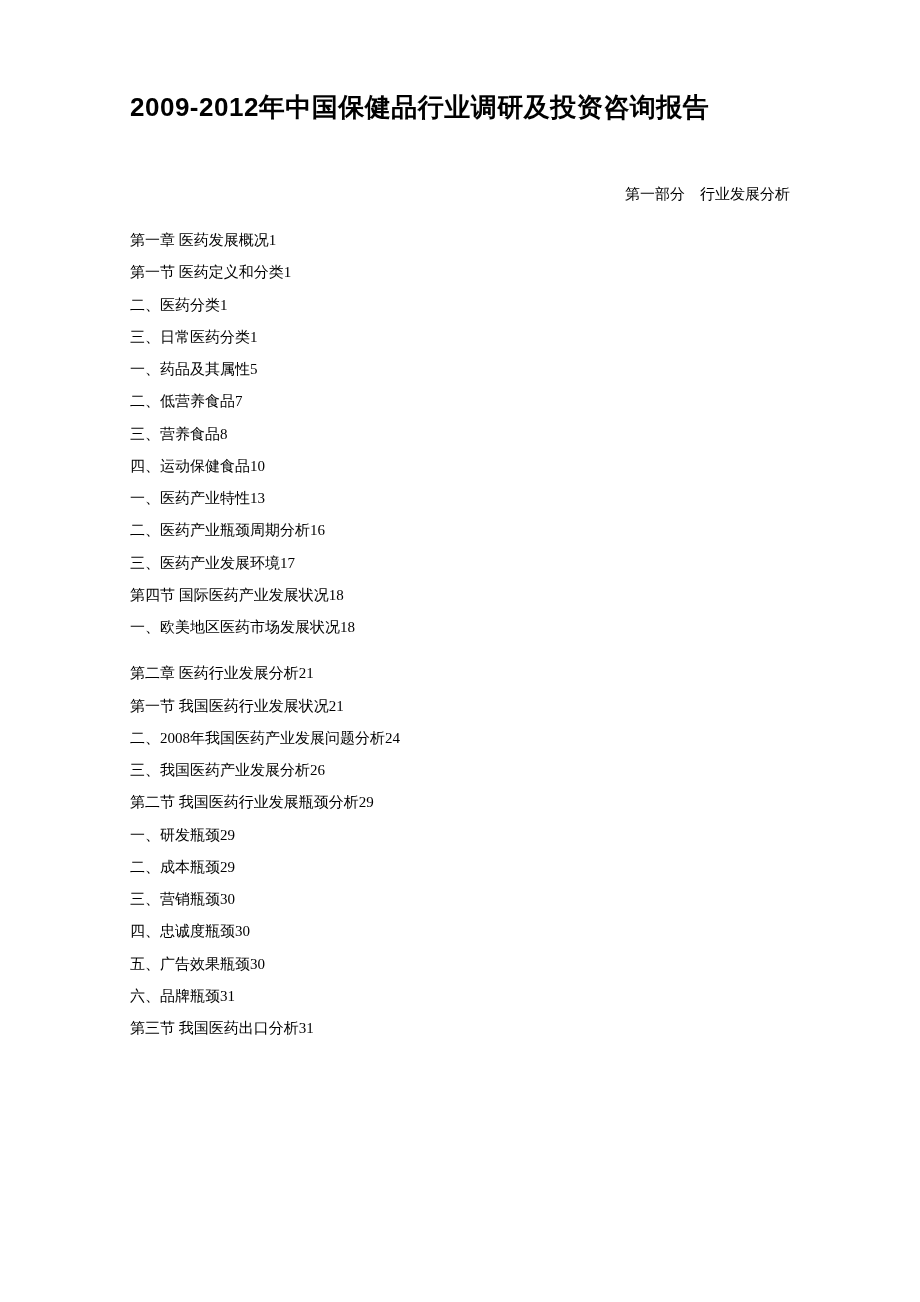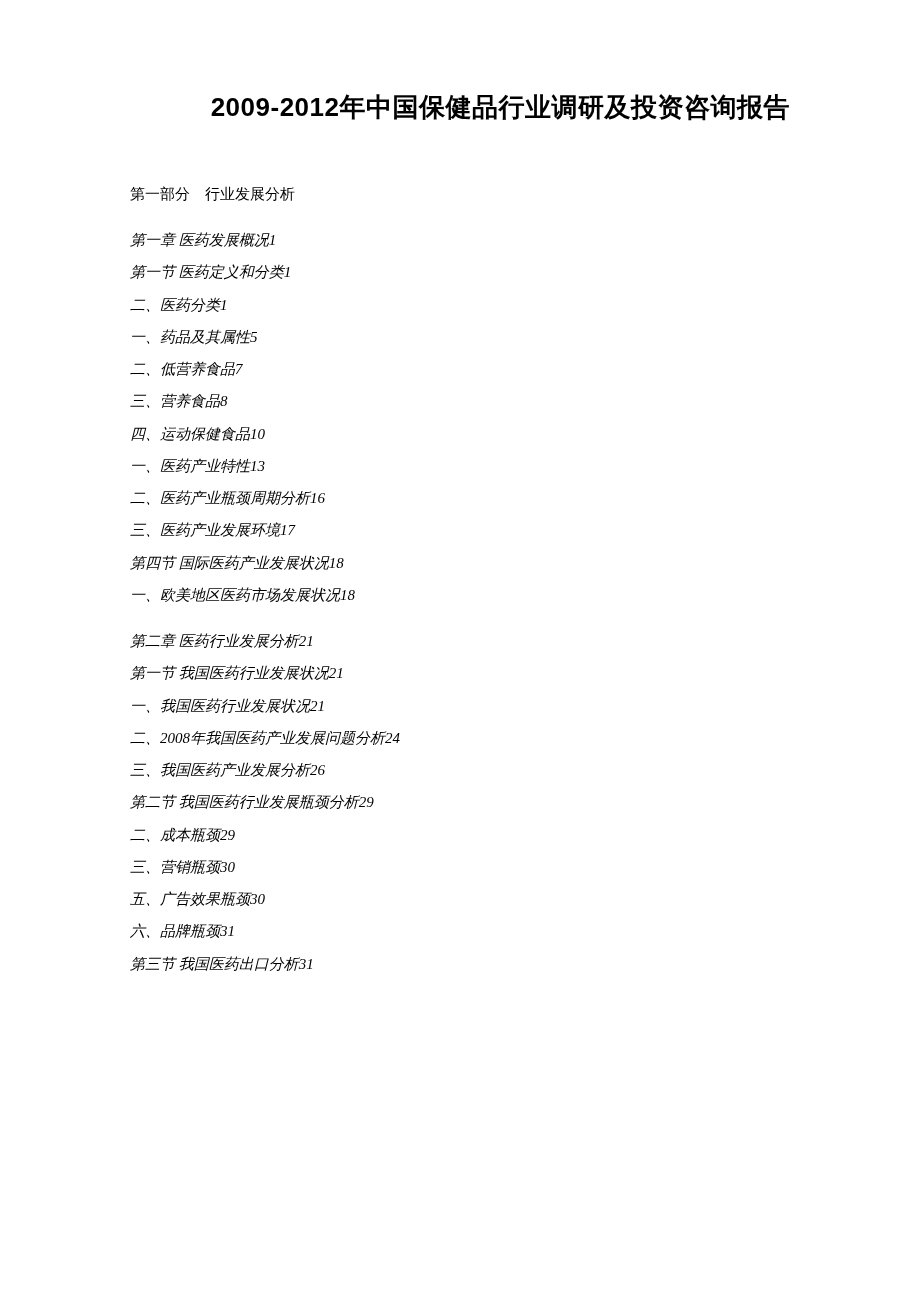--- a/index.html
+++ b/index.html
@@ -8,65 +8,67 @@
       background: #ffffff;
       font-family: "SimSun", "宋体", serif;
       width: 920px;
     }
     .page {
       padding: 90px 130px 60px 130px;
     }
     .title {
       font-size: 26px;
       font-weight: bold;
-      text-align: right;
+      text-align: left;
       margin-bottom: 60px;
       font-family: "SimHei", "黑体", sans-serif;
       letter-spacing: 0.5px;
     }
     .part-heading {
       font-size: 15px;
       margin-bottom: 20px;
       margin-top: 0;
+      text-align: right;
     }
     .toc-line {
       font-size: 15px;
       line-height: 2.15;
       color: #000;
-      font-style: italic;
     }
     .section-gap {
       height: 14px;
     }
   </style>
 </head>
 <body>
 
 <div class="page">
   <div class="title">2009-2012年中国保健品行业调研及投资咨询报告</div>
   <div class="part-heading">第一部分　行业发展分析</div>
   <div id="toc-container">
       <div class="toc-line">第一章 医药发展概况1</div>
       <div class="toc-line">第一节 医药定义和分类1</div>
       <div class="toc-line">二、医药分类1</div>
+      <div class="toc-line">三、日常医药分类1</div>
       <div class="toc-line">一、药品及其属性5</div>
       <div class="toc-line">二、低营养食品7</div>
       <div class="toc-line">三、营养食品8</div>
       <div class="toc-line">四、运动保健食品10</div>
       <div class="toc-line">一、医药产业特性13</div>
       <div class="toc-line">二、医药产业瓶颈周期分析16</div>
       <div class="toc-line">三、医药产业发展环境17</div>
       <div class="toc-line">第四节 国际医药产业发展状况18</div>
       <div class="toc-line">一、欧美地区医药市场发展状况18</div>
       <div class="section-gap"></div>
       <div class="toc-line">第二章 医药行业发展分析21</div>
       <div class="toc-line">第一节 我国医药行业发展状况21</div>
-      <div class="toc-line">一、我国医药行业发展状况21</div>
       <div class="toc-line">二、2008年我国医药产业发展问题分析24</div>
       <div class="toc-line">三、我国医药产业发展分析26</div>
       <div class="toc-line">第二节 我国医药行业发展瓶颈分析29</div>
+      <div class="toc-line">一、研发瓶颈29</div>
       <div class="toc-line">二、成本瓶颈29</div>
       <div class="toc-line">三、营销瓶颈30</div>
+      <div class="toc-line">四、忠诚度瓶颈30</div>
       <div class="toc-line">五、广告效果瓶颈30</div>
       <div class="toc-line">六、品牌瓶颈31</div>
       <div class="toc-line">第三节 我国医药出口分析31</div>
     </div>
 </div>
 
 </body></html>

